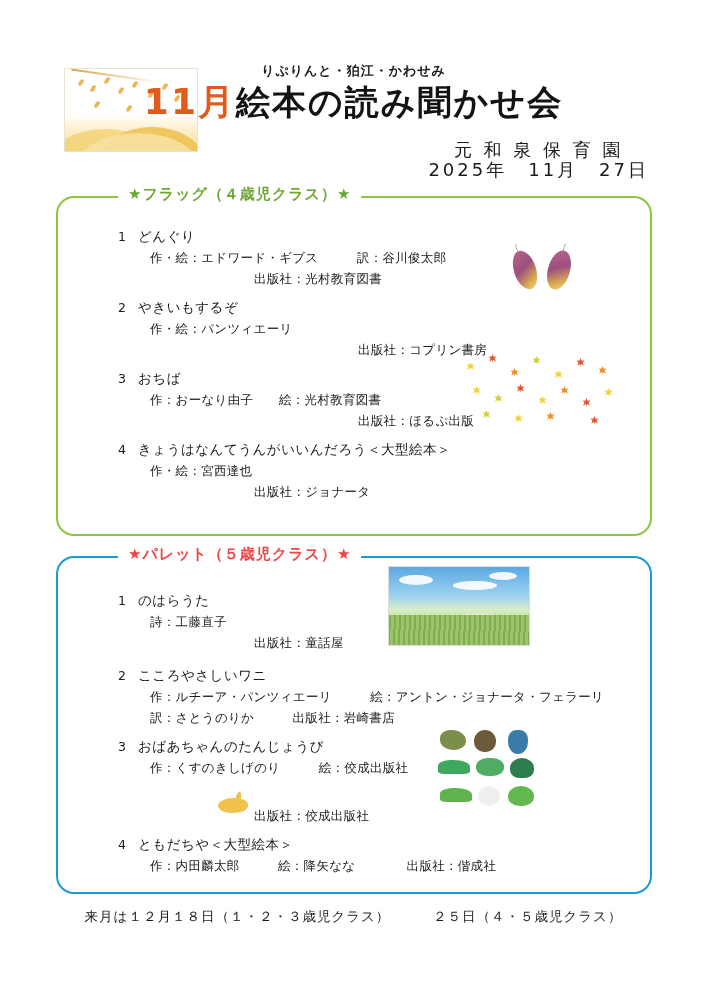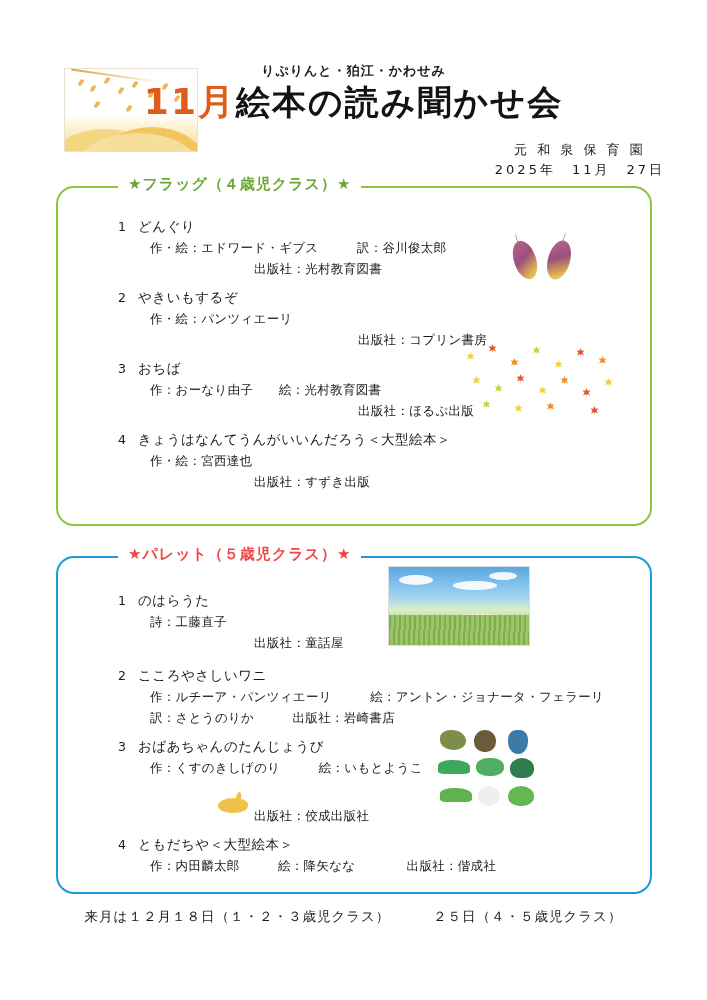--- a/index.html
+++ b/index.html
@@ -85,38 +85,38 @@
     color: #131313;
     white-space: nowrap;
   }
   .header-title .month {
     color: #e05c1a;
     font-size: 36px;
   }
 
   .header-meta {
     position: absolute;
-    right: 42px;
+    right: 58px;
     top: 140px;
     text-align: center;
-    font-size: 13px;
+    font-size: 18px;
     line-height: 20px;
     letter-spacing: 3px;
   }
 
   
   .section {
     position: absolute;
     left: 56px;
     width: 596px;
     border-radius: 18px;
     box-sizing: border-box;
   }
   .section.green {
-    top: 186px;
+    top: 196px;
     height: 340px;
     border: 2px solid #8cc63f;
   }
   .section.blue {
     top: 556px;
     height: 338px;
     border: 2px solid #1b9ad6;
   }
   .section-title {
     position: absolute;
@@ -333,21 +333,21 @@
         <div class="num">3</div>
         <div class="title">おちば</div>
         <div class="line">作：おーなり由子　　絵：光村教育図書</div>
         <div class="line indent-pub2">出版社：ほるぷ出版</div>
       </div>
 
       <div class="entry">
         <div class="num">4</div>
         <div class="title">きょうはなんてうんがいいんだろう＜大型絵本＞</div>
         <div class="line">作・絵：宮西達也</div>
-        <div class="line indent-pub">出版社：すずき出版</div>
+        <div class="line indent-pub">出版社：ジョナータ</div>
       </div>
 
     </div>
 
     <div class="deco" style="left:448px; top:44px; width:90px; height:60px;">
       <div class="potato" style="left:8px; top:8px; transform:rotate(-18deg);">
           <span class="stem"></span>
         </div>
       <div class="potato" style="left:42px; top:8px; transform:rotate(16deg);">
           <span class="stem"></span>
@@ -391,21 +391,21 @@
       <div class="entry" style="margin-top:12px;">
         <div class="num">2</div>
         <div class="title">こころやさしいワニ</div>
         <div class="line">作：ルチーア・パンツィエーリ　　　絵：アントン・ジョナータ・フェラーリ</div>
         <div class="line">訳：さとうのりか　　　出版社：岩崎書店</div>
       </div>
 
       <div class="entry" style="margin-top:6px;">
         <div class="num">3</div>
         <div class="title">おばあちゃんのたんじょうび</div>
-        <div class="line">作：くすのきしげのり　　　絵：いもとようこ</div>
+        <div class="line">作：くすのきしげのり　　　絵：佼成出版社</div>
         <div class="gap-sm"></div>
         <div class="line indent-pub" style="margin-top:24px;">出版社：佼成出版社</div>
       </div>
 
       <div class="entry" style="margin-top:2px;">
         <div class="num">4</div>
         <div class="title">ともだちや＜大型絵本＞</div>
         <div class="line">作：内田麟太郎　　　絵：降矢なな　　　　出版社：偕成社</div>
       </div>
 

